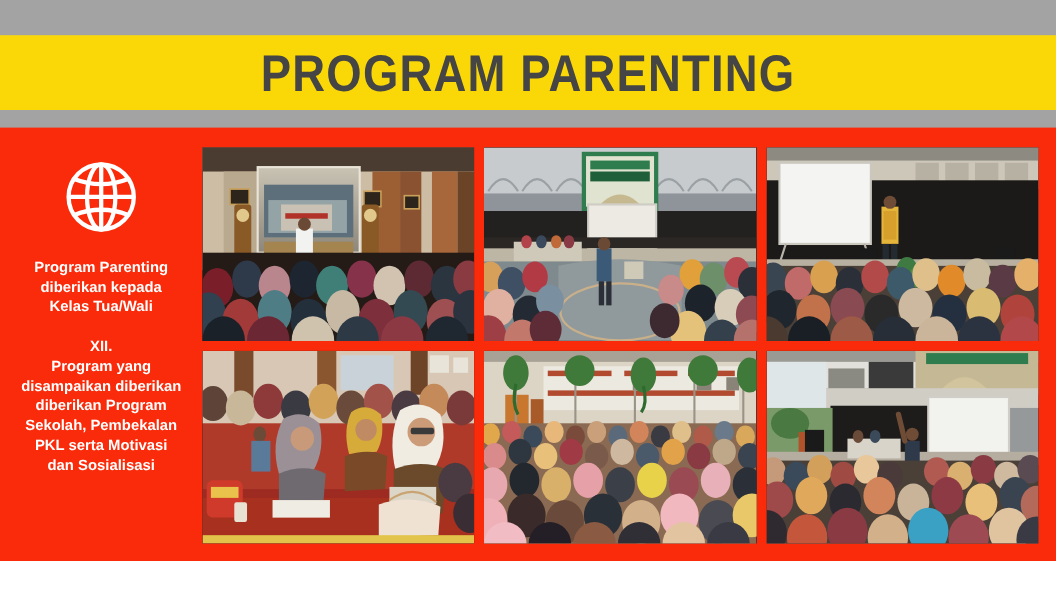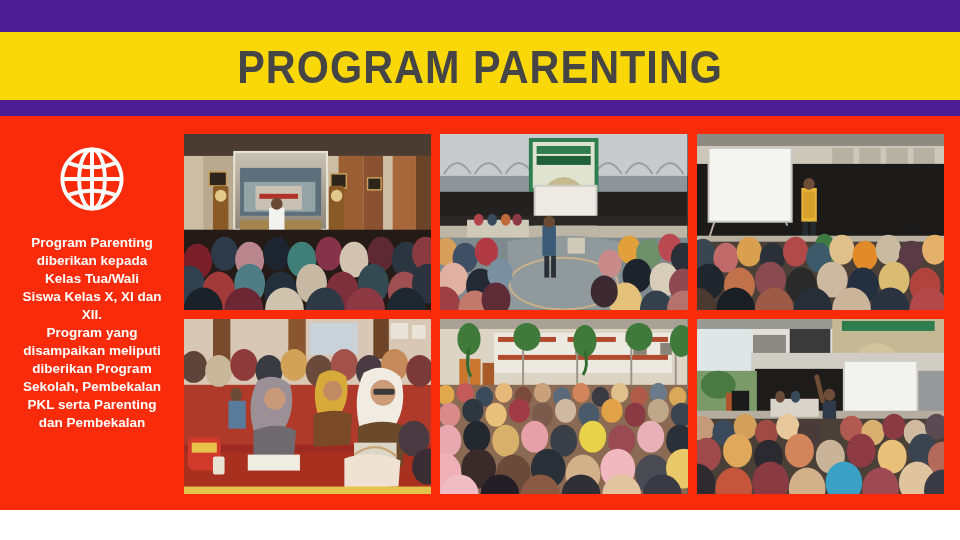--- a/index.html
+++ b/index.html
@@ -2,21 +2,21 @@
 <html><head>
 <meta charset="utf-8">
 <style>
   html,body{margin:0;padding:0;}
   body{
     width:960px;height:540px;
     background:#ffffff;
     font-family:"Liberation Sans", sans-serif;
     overflow:hidden;
   }
-  .slide{position:relative;width:960px;height:400px;background:#4c1d95;}
+  .slide{position:relative;width:960px;height:400px;background:#a3a3a3;}
 
   
   .title-band{
     position:absolute;left:0;top:32px;width:960px;height:68px;
     background:#fad808;
     display:flex;align-items:center;justify-content:center;
   }
   .title-text{
     font-size:47px;
     font-weight:bold;
@@ -89,28 +89,28 @@
             <path d="M18.5 29 Q50 41 81.5 29"></path>
             <path d="M18.5 71 Q50 59 81.5 71"></path>
           </g>
         </svg>
       </div>
 
       <div class="left-text">
         <span>Program Parenting</span><br>
         <span>diberikan kepada</span><br>
         <span>Kelas Tua/Wali</span><br>
-        <span>Siswa Kelas X, XI dan</span><br>
+        <br>
         <span>XII.</span><br>
         <span>Program yang</span><br>
-        <span>disampaikan meliputi</span><br>
+        <span>disampaikan diberikan</span><br>
         <span>diberikan Program</span><br>
         <span>Sekolah, Pembekalan</span><br>
-        <span>PKL serta Parenting</span><br>
-        <span>dan Pembekalan</span>
+        <span>PKL serta Motivasi</span><br>
+        <span>dan Sosialisasi</span>
       </div>
     </div>
 
     <div class="grid">
 
       <div class="photo">
         <svg viewBox="0 0 256 176" preserveAspectRatio="none">
           <defs>
             <linearGradient id="p1scr" x1="0" y1="0" x2="0" y2="1">
               <stop offset="0" stop-color="#c9c3b4"></stop>

